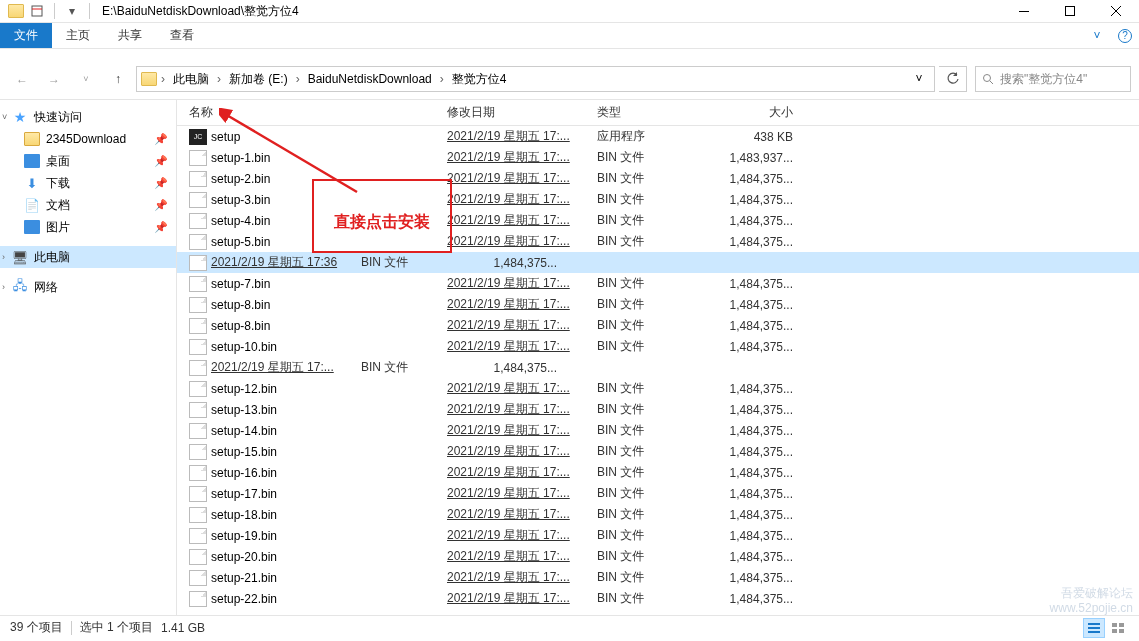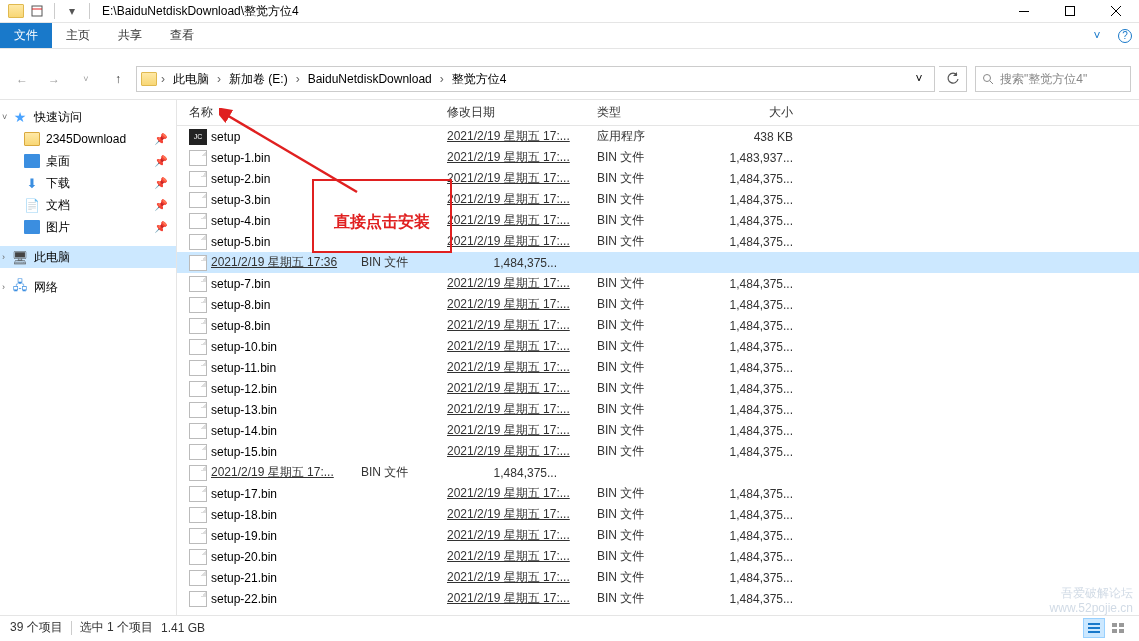--- a/index.html
+++ b/index.html
@@ -306,21 +306,20 @@
         </div>
         <div class="row">
           <span class="fico bin"></span>
           <span class="cname">setup-10.bin</span>
           <span class="cdate">2021/2/19 星期五 17:...</span>
           <span class="ctype">BIN 文件</span>
           <span class="csize">1,484,375...</span>
         </div>
         <div class="row">
           <span class="fico bin"></span>
-          <span class="cname">setup-11.bin</span>
           <span class="cdate">2021/2/19 星期五 17:...</span>
           <span class="ctype">BIN 文件</span>
           <span class="csize">1,484,375...</span>
         </div>
         <div class="row">
           <span class="fico bin"></span>
           <span class="cname">setup-12.bin</span>
           <span class="cdate">2021/2/19 星期五 17:...</span>
           <span class="ctype">BIN 文件</span>
           <span class="csize">1,484,375...</span>
@@ -341,20 +340,21 @@
         </div>
         <div class="row">
           <span class="fico bin"></span>
           <span class="cname">setup-15.bin</span>
           <span class="cdate">2021/2/19 星期五 17:...</span>
           <span class="ctype">BIN 文件</span>
           <span class="csize">1,484,375...</span>
         </div>
         <div class="row">
           <span class="fico bin"></span>
+          <span class="cname">setup-16.bin</span>
           <span class="cdate">2021/2/19 星期五 17:...</span>
           <span class="ctype">BIN 文件</span>
           <span class="csize">1,484,375...</span>
         </div>
         <div class="row">
           <span class="fico bin"></span>
           <span class="cname">setup-17.bin</span>
           <span class="cdate">2021/2/19 星期五 17:...</span>
           <span class="ctype">BIN 文件</span>
           <span class="csize">1,484,375...</span>

